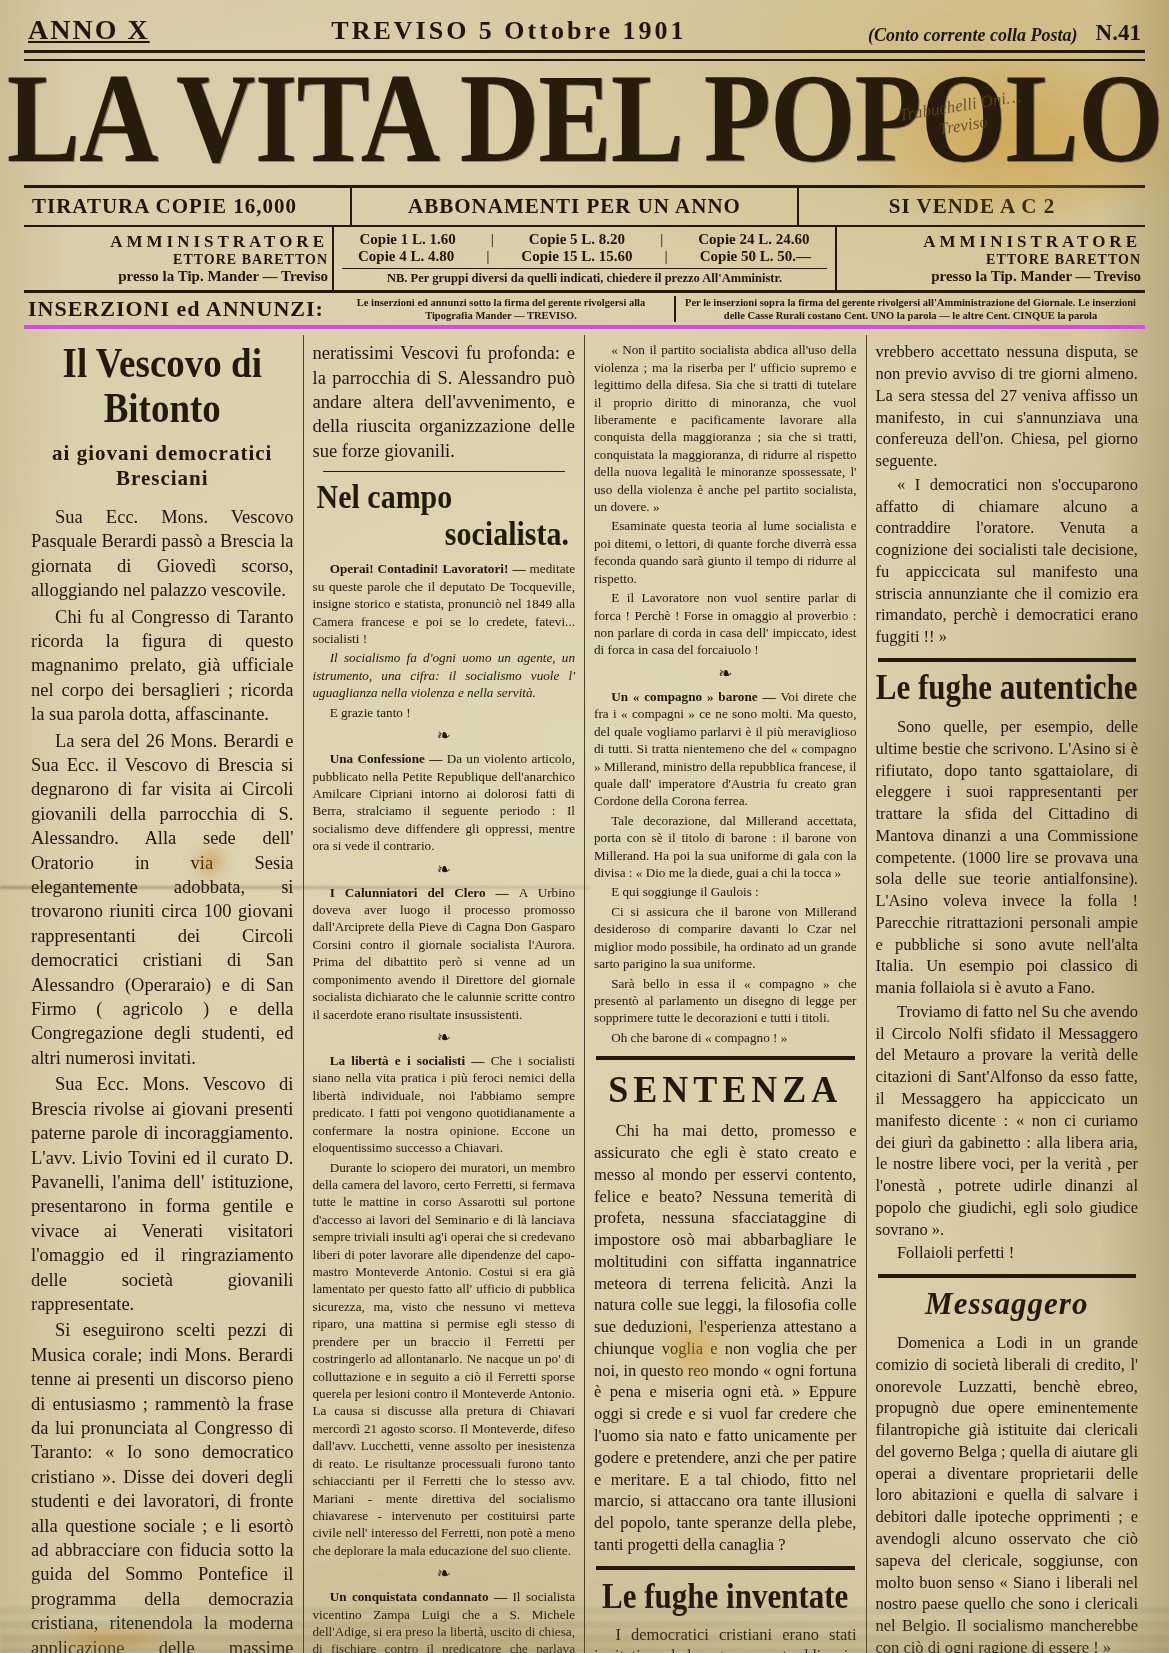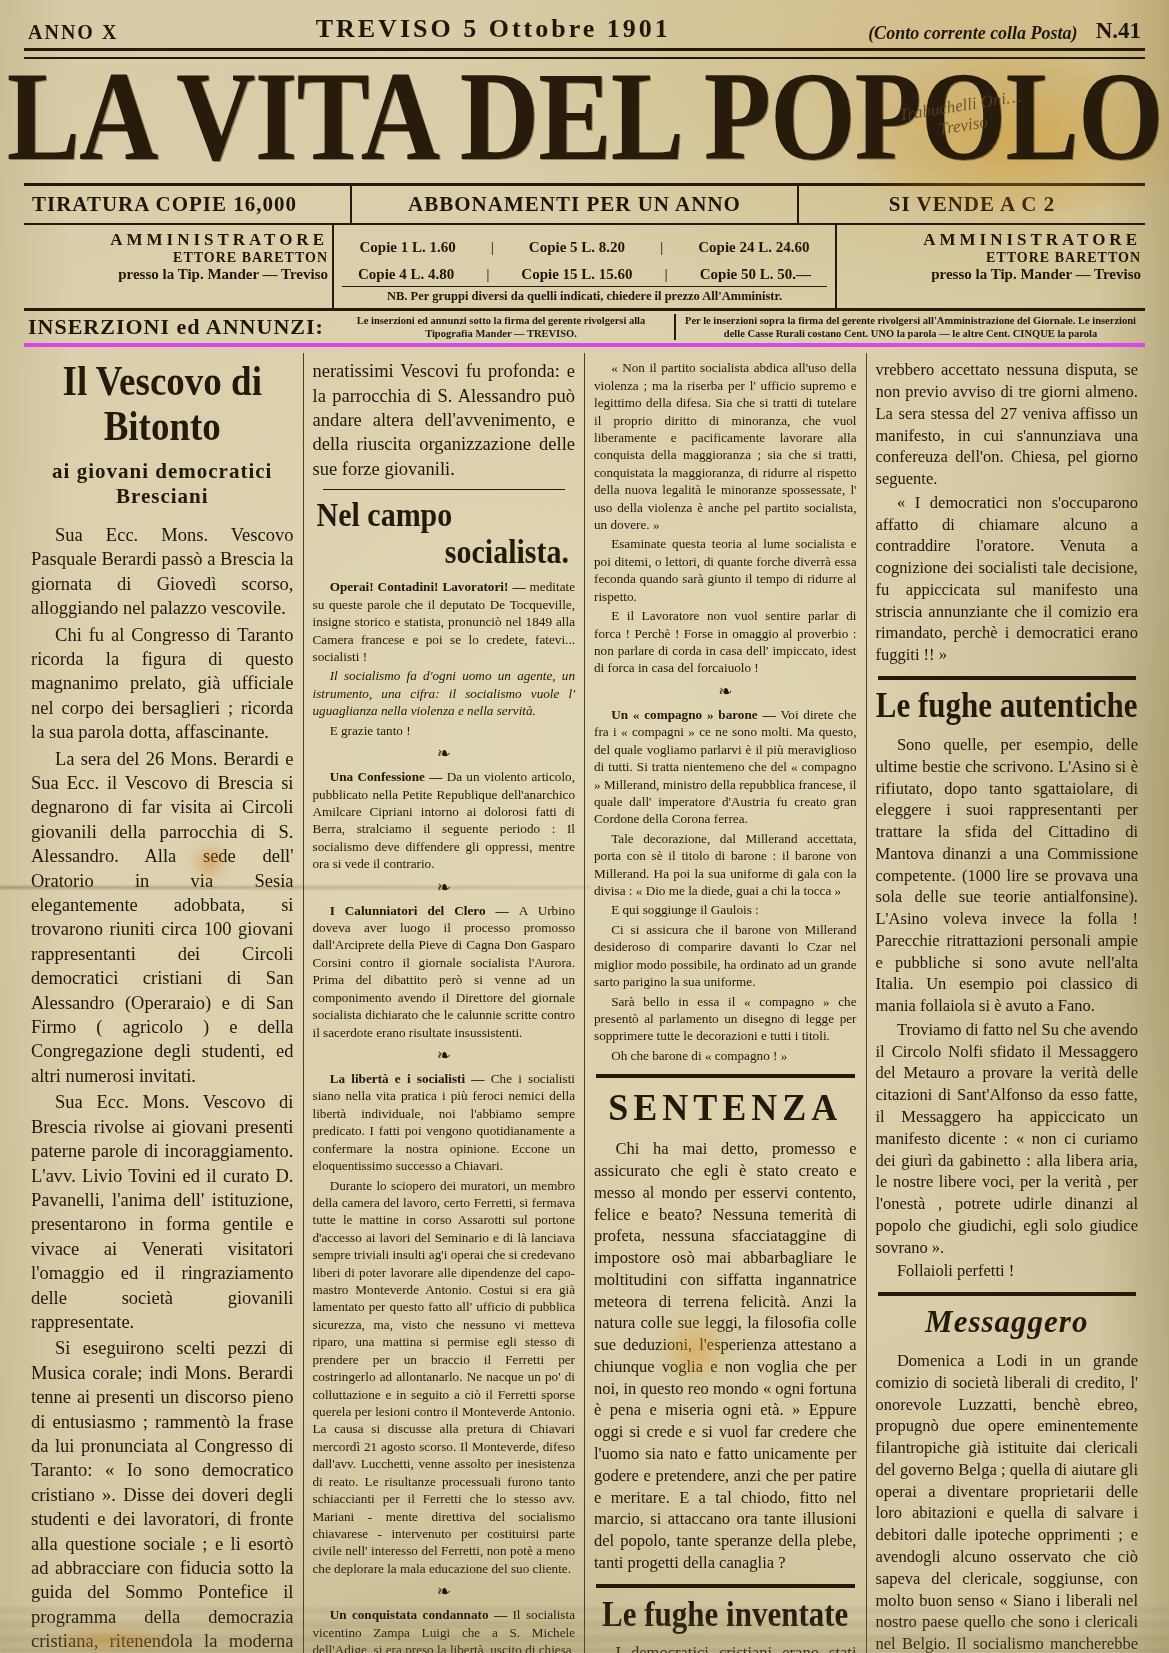--- a/index.html
+++ b/index.html
@@ -12,21 +12,21 @@
       radial-gradient(ellipse 700px 300px at 40% 100%, rgba(150,120,60,.18), transparent 70%),
       radial-gradient(ellipse 1400px 1100px at 50% 45%, rgba(255,250,225,.25), transparent 80%),
       linear-gradient(90deg, #c9bd93 0%, #d6cba6 6%, #d4c9a2 94%, #b8ab80 100%),
       #d2c69e;
   }
   .stain{position:absolute;pointer-events:none;filter:blur(6px);}
   .ink{color:#241a0c;}
   
   .topline{display:flex;align-items:flex-end;justify-content:space-between;
     padding:14px 28px 4px 28px;}
-  .anno{font-weight:bold;font-size:20px;letter-spacing:2px;}
+  .anno{font-weight:bold;font-size:28px;letter-spacing:2px;text-decoration:underline;}
   .dateline{font-weight:bold;font-size:26px;letter-spacing:3px;}
   .conto{font-style:italic;font-weight:bold;font-size:18px;}
   .numero{font-weight:bold;font-size:23px;margin-left:18px;}
   .rightgrp{display:flex;align-items:flex-end;}
   .rule-top{height:6px;margin:0 24px;border-top:3px solid #241a0c;border-bottom:2px solid #241a0c;}
   .title-wrap{text-align:center;margin-top:-6px;height:128px;}
   .paper-title{
     display:inline-block;font-weight:bold;font-size:108px;line-height:1.0;
     letter-spacing:-1px;transform:scale(1.02,1.18);transform-origin:center top;
     font-family:"Liberation Serif", serif;color:#271b0b;
@@ -45,21 +45,21 @@
   .b1l{width:310px;border-right:2px solid #241a0c;}
   .b1c{flex:1;text-align:center;border-right:2px solid #241a0c;}
   .b1r{width:330px;text-align:center;}
   .bar2{display:flex;border-bottom:3px solid #241a0c;margin:0 24px;}
   .admin{width:300px;text-align:right;padding:5px 4px;}
   .admin .a1{font-weight:bold;font-size:17px;letter-spacing:4px;}
   .admin .a2{font-weight:bold;font-size:14px;letter-spacing:1px;}
   .admin .a3{font-weight:bold;font-size:15px;}
   .pricebox{flex:1;border-left:2px solid #241a0c;border-right:2px solid #241a0c;padding:4px 8px;}
   .prow{display:flex;justify-content:space-around;font-weight:bold;font-size:15px;}
-  .prow span{white-space:nowrap;margin-top:10px;}
+  .prow span{white-space:nowrap;}
   .psep{opacity:.8;}
   .nb{font-size:12.5px;font-weight:bold;border-top:1px solid #241a0c;margin-top:3px;padding-top:2px;text-align:center;}
   .bar3{display:flex;align-items:center;margin:0 24px;border-bottom:4px solid #d946ef;padding:3px 0;}
   .ins-label{font-weight:bold;font-size:22px;letter-spacing:1px;width:300px;padding-left:4px;}
   .ins-note{font-size:10.5px;font-weight:bold;line-height:1.25;padding:0 8px;text-align:center;}
   .ins-left{width:330px;}
   .ins-right{flex:1;border-left:2px solid #241a0c;}
   
   .cols{display:flex;margin:6px 22px 0 22px;height:1370px;overflow:hidden;}
   .col{flex:1;padding:6px 9px 0 9px;overflow:hidden;}

